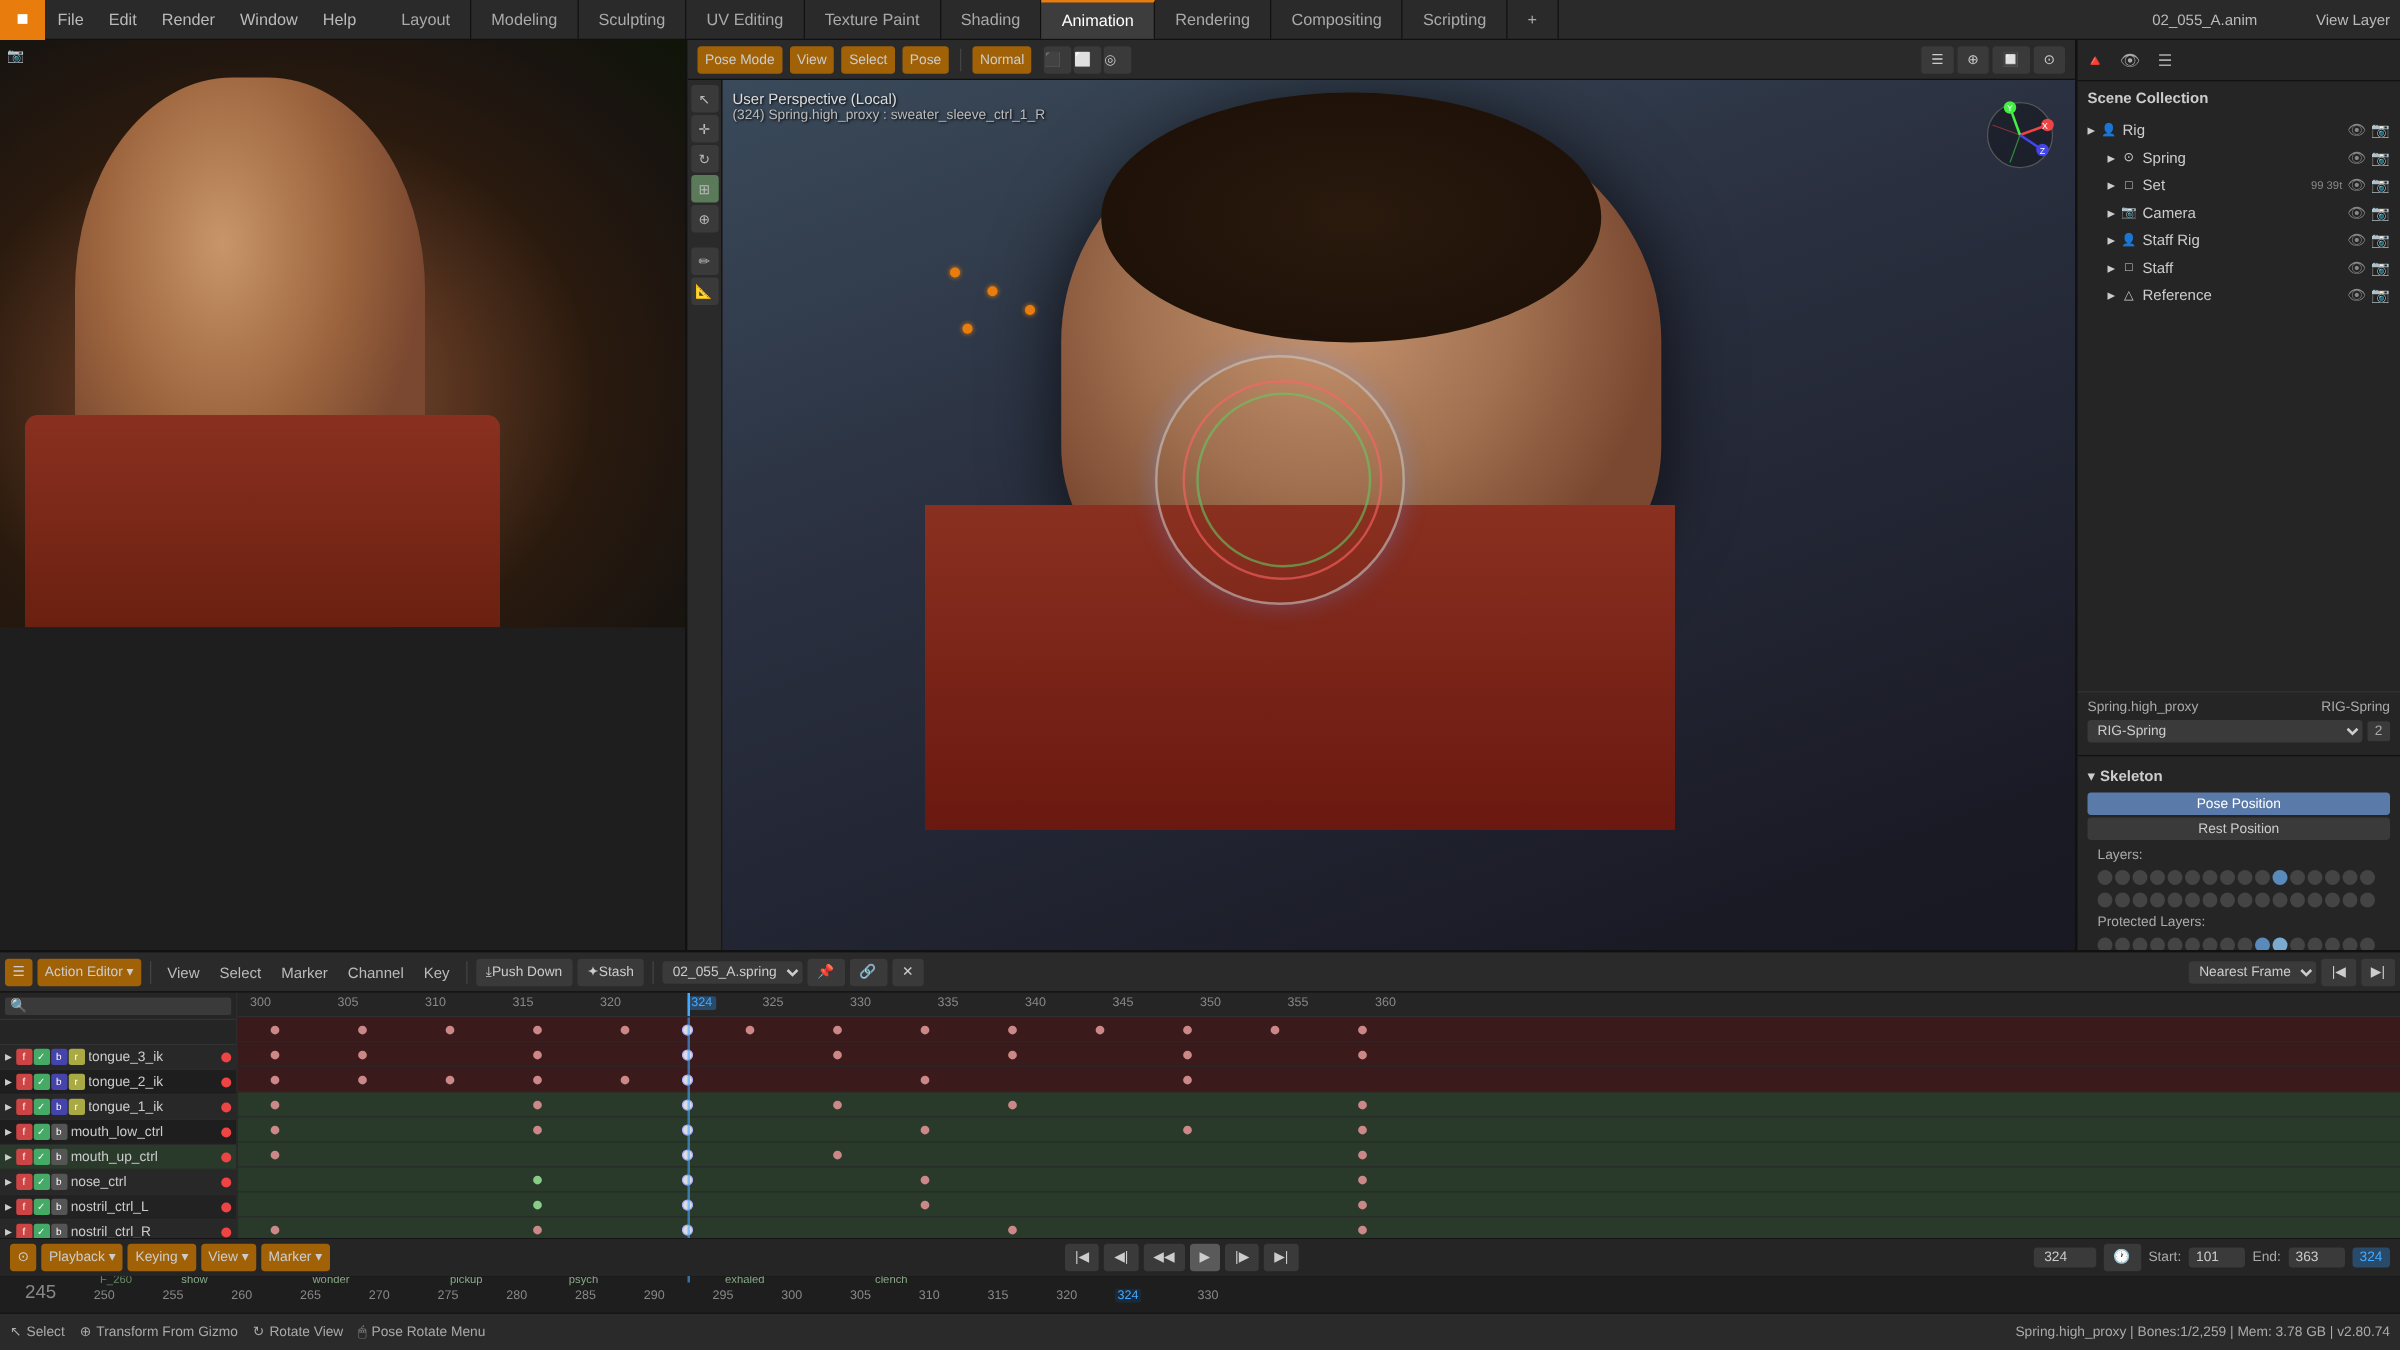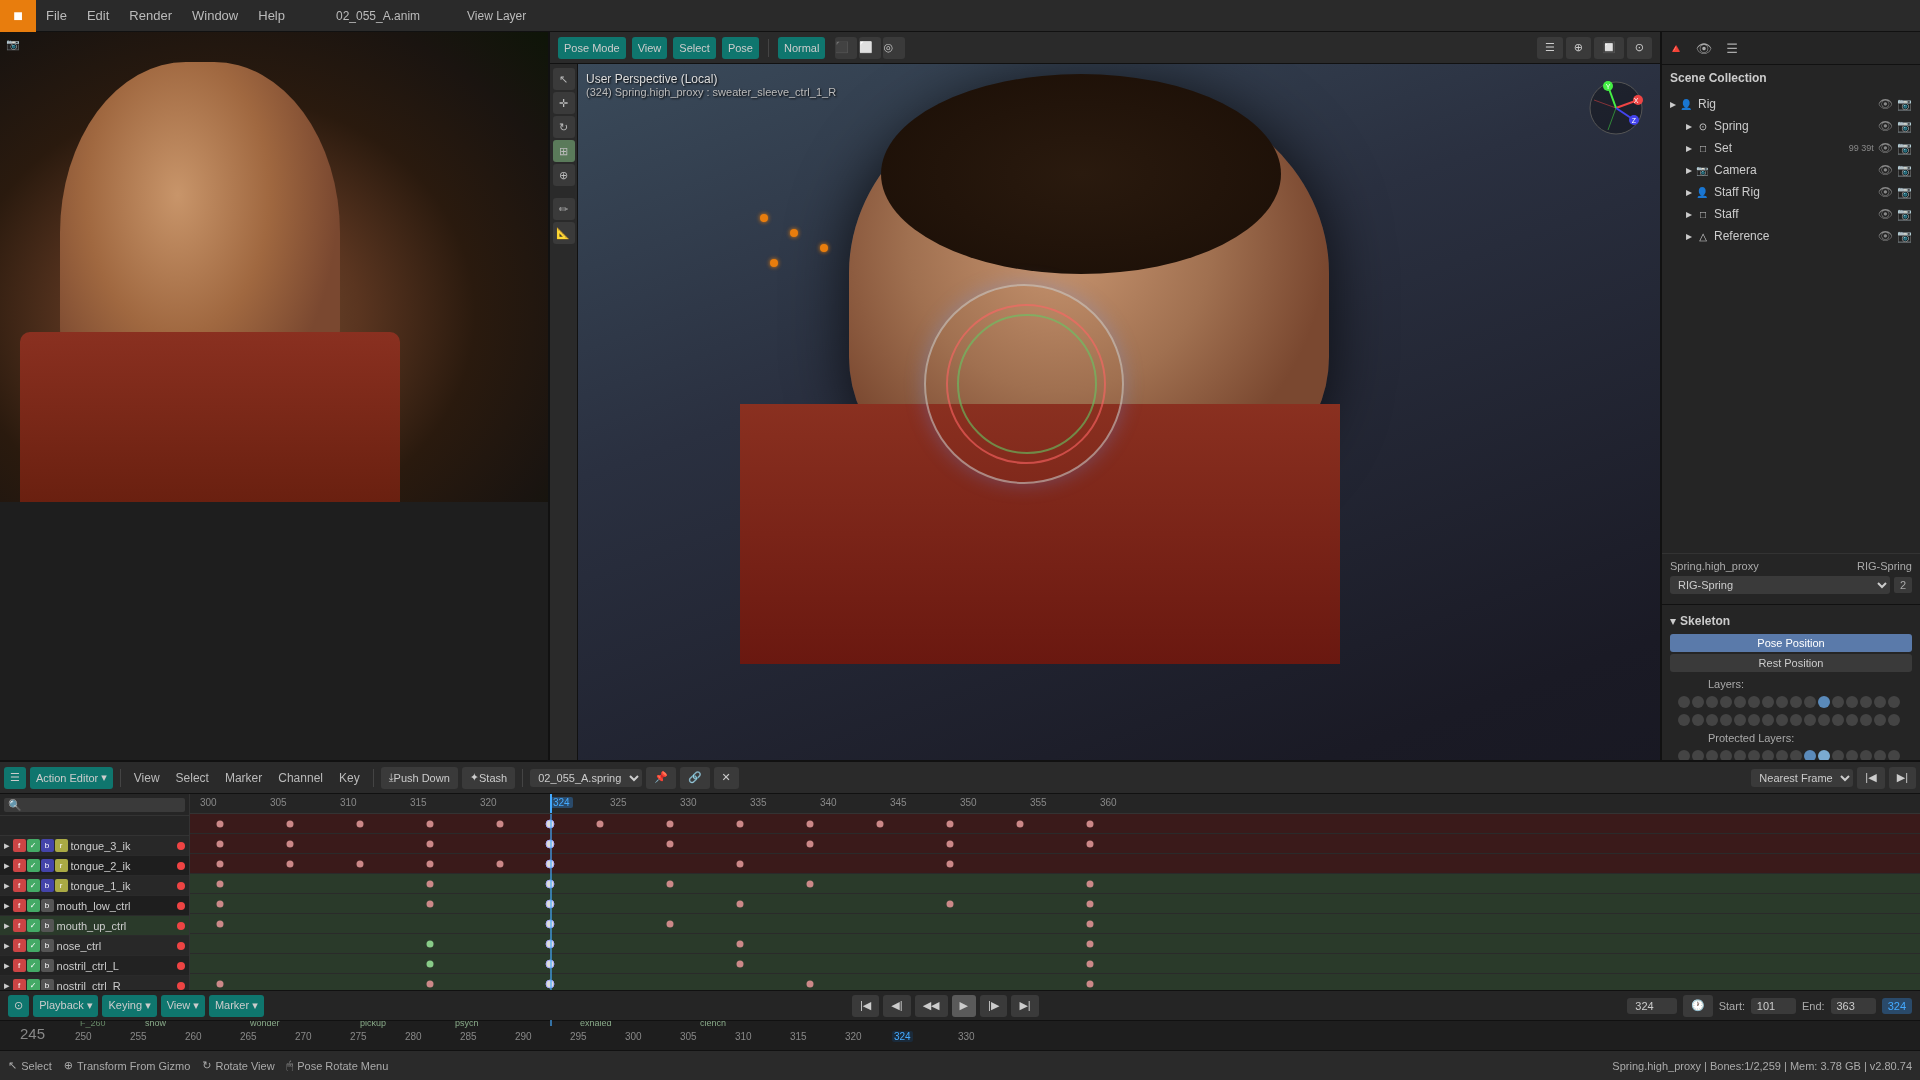--- a/index.html
+++ b/index.html
@@ -220,21 +220,20 @@
       padding: 3px 8px;
       cursor: pointer;
       gap: 4px;
     }
     .prop-title { font-size: 12px; color: #ccc; font-weight: bold; }
     .prop-row {
       display: flex;
       align-items: center;
       padding: 3px 16px;
       gap: 4px;
-      margin-left: 30px;
     }
     .prop-label { font-size: 11px; color: #aaa; flex: 1; }
     .prop-value { font-size: 11px; color: #ccc; background: #3a3a3a; padding: 1px 6px; border-radius: 2px; min-width: 50px; text-align: center; }
     .pose-buttons {
       display: flex;
       gap: 2px;
       padding: 3px 8px;
       flex-direction: column;
     }
     .layers-row {
@@ -437,21 +436,21 @@
     
     .char-bg {
       position: absolute;
       width: 100%;
       height: 100%;
       background: linear-gradient(160deg, #3a4a5a 0%, #2a3040 30%, #1a1a25 70%, #15151e 100%);
     }
 
     
     .dropdown-btn {
-      background: #0f766e;
+      background: #a16207;
       color: #ccc;
       border: none;
       border-radius: 3px;
       padding: 2px 6px;
       font-size: 11px;
       cursor: pointer;
       display: flex;
       align-items: center;
       gap: 3px;
       height: 22px;
@@ -480,20 +479,33 @@
 <body>
 
 <div id="top-menu">
   <div class="menu-logo">■</div>
   <div class="menu-items">
     <div class="menu-item">File</div>
     <div class="menu-item">Edit</div>
     <div class="menu-item">Render</div>
     <div class="menu-item">Window</div>
     <div class="menu-item">Help</div>
+  </div>
+  <div class="workspace-tabs">
+    <div class="workspace-tab">Layout</div>
+    <div class="workspace-tab">Modeling</div>
+    <div class="workspace-tab">Sculpting</div>
+    <div class="workspace-tab">UV Editing</div>
+    <div class="workspace-tab">Texture Paint</div>
+    <div class="workspace-tab">Shading</div>
+    <div class="workspace-tab active">Animation</div>
+    <div class="workspace-tab">Rendering</div>
+    <div class="workspace-tab">Compositing</div>
+    <div class="workspace-tab">Scripting</div>
+    <div class="workspace-tab">+</div>
   </div>
   <div class="top-right">
     <span class="top-right-text">02_055_A.anim</span>
     <span class="top-right-text">View Layer</span>
   </div>
 </div>
 
 <div id="main-area" style="position:absolute;top:32px;left:0;right:0;bottom:30px;">
 
   <div id="left-viewport" style="width:550px;position:relative;border-right:2px solid #111;overflow:hidden;height:100%;">

